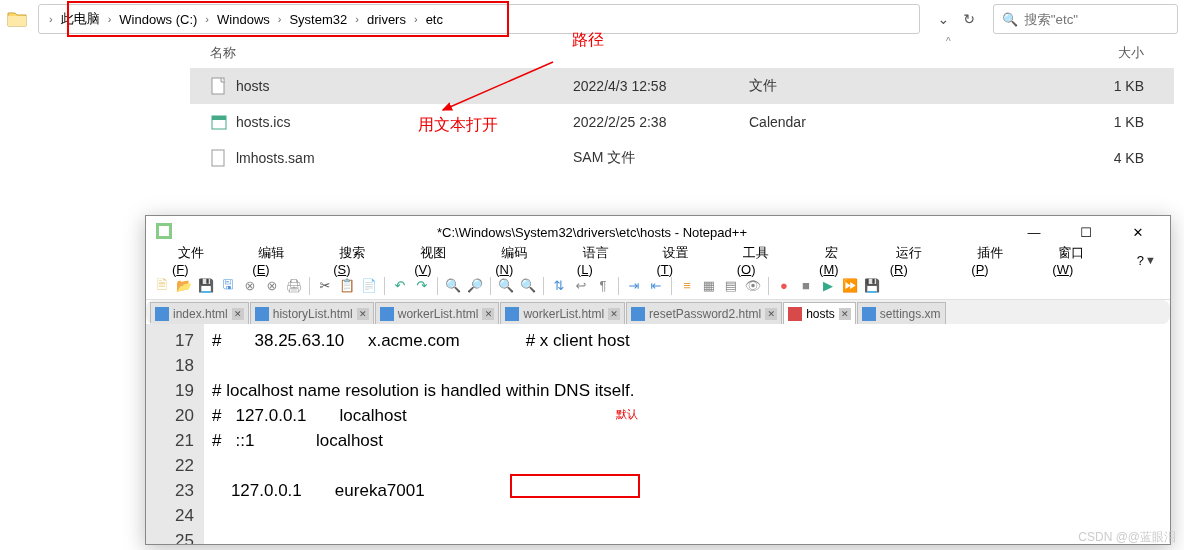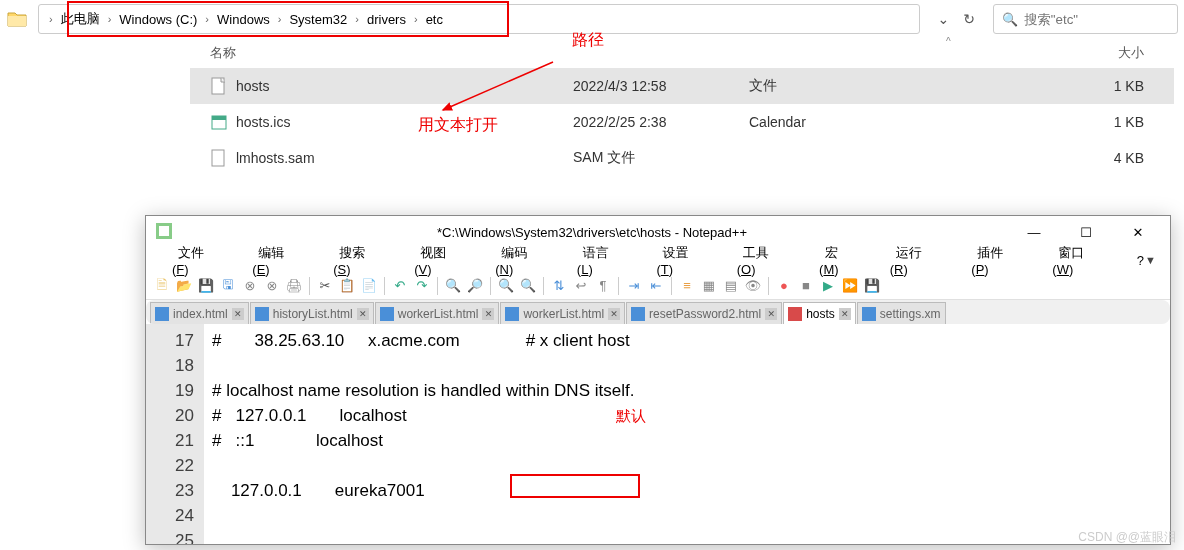--- a/index.html
+++ b/index.html
@@ -54,21 +54,21 @@
 .ntab { background: #e3e3e3; height: 22px; display: flex; align-items: center; padding: 0 4px; gap: 4px; font-family: Consolas, monospace; font-size: 12px; color: #666; border: 1px solid #bbb; border-bottom: none; margin-right: 1px; cursor: pointer; }
 .ntab.active { background: #fff; color: #000; }
 .ntab .tico { width: 14px; height: 14px; }
 .ntab .tico.blue { background: #4a8fd8; }
 .ntab .tico.red { background: #d84a4a; }
 .ntab .tx { background: #ccc; width: 12px; height: 12px; display: flex; align-items: center; justify-content: center; font-size: 9px; color: #555; }
 
 .editor { flex: 1; display: flex; font-family: Consolas, "Courier New", monospace; font-size: 17px; overflow: hidden; position: relative; }
 .gutter { width: 58px; background: #e8e8e8; color: #404040; text-align: right; padding: 4px 10px 0 0; line-height: 25px; }
 .code { flex: 1; padding: 4px 0 0 8px; line-height: 25px; white-space: pre; color: #000; position: relative; }
-.ann-default { position: absolute; color: #e00; font-family: Liberation Sans, sans-serif; font-size: 15px; }
+.ann-default { position: absolute; color: #e00; font-family: Liberation Mono, monospace; font-size: 11px; }
 .red-box2 { position: absolute; border: 2px solid #e00; }
 
 .watermark { position: absolute; right: 8px; bottom: 4px; color: #ccc; font-size: 12px; font-family: sans-serif; }
 </style>
 </head>
 <body>
 
 <div class="explorer">
   <div class="addr-bar">
     <span class="folder-icon">

